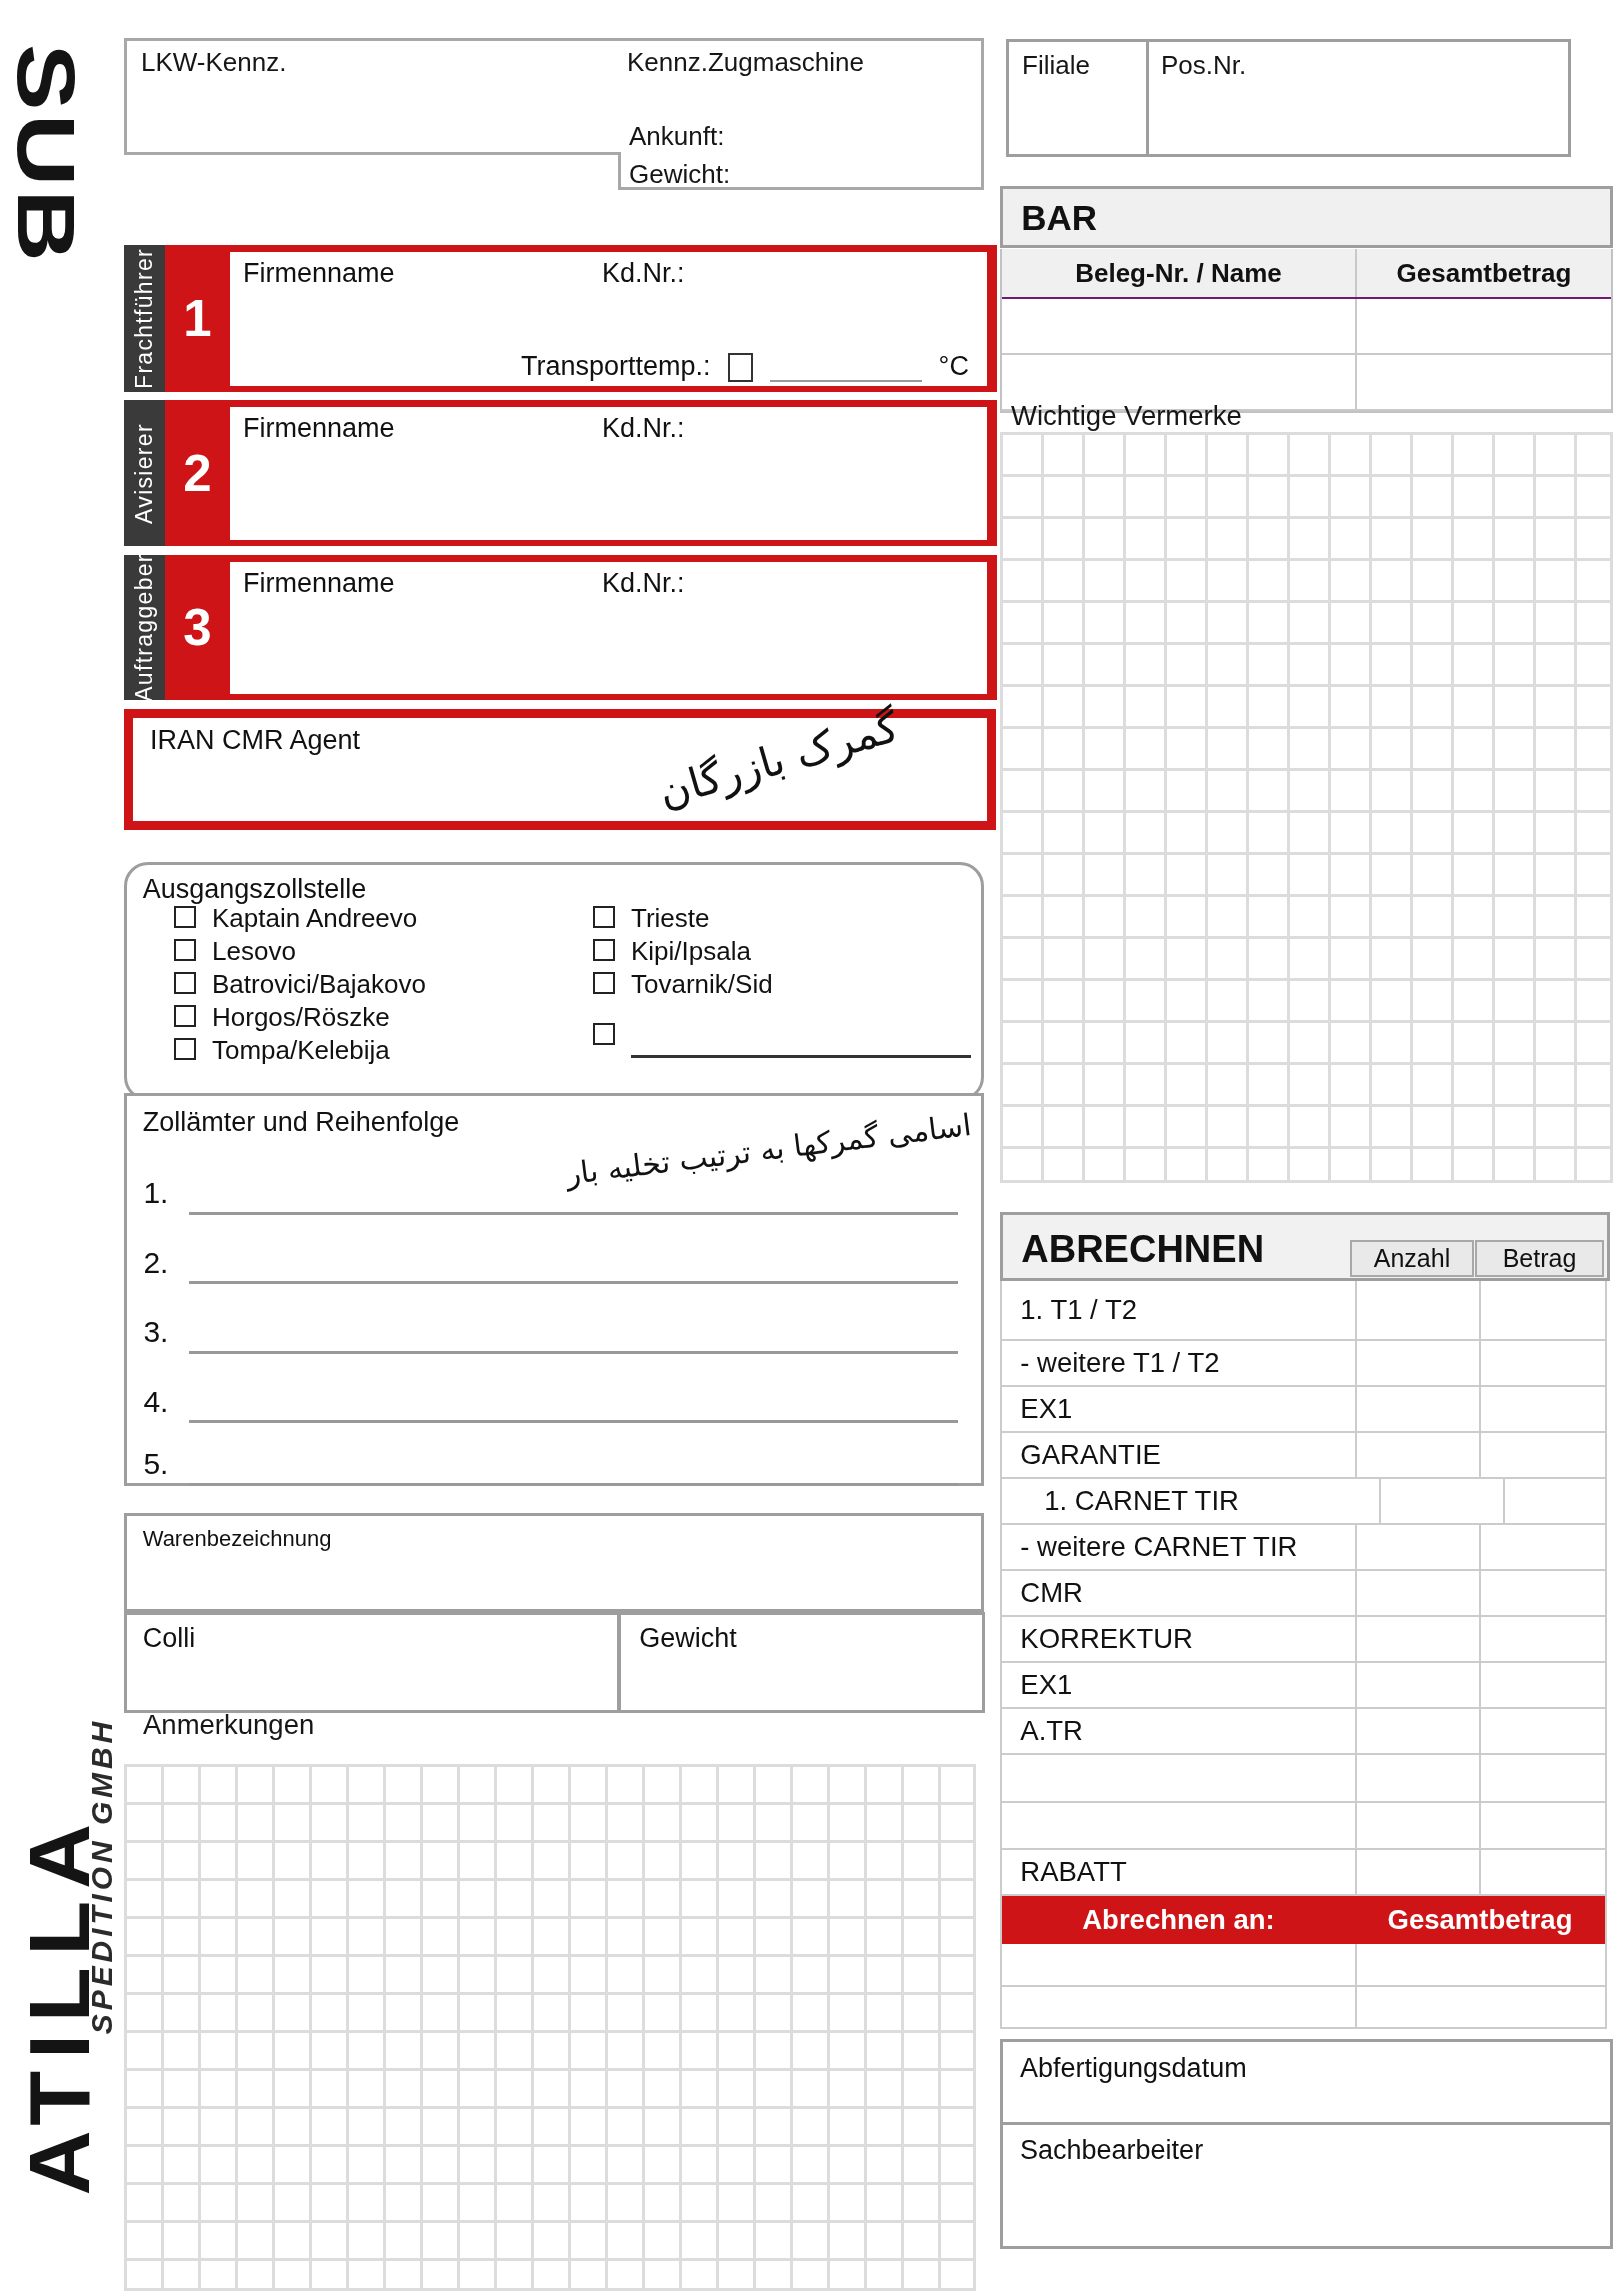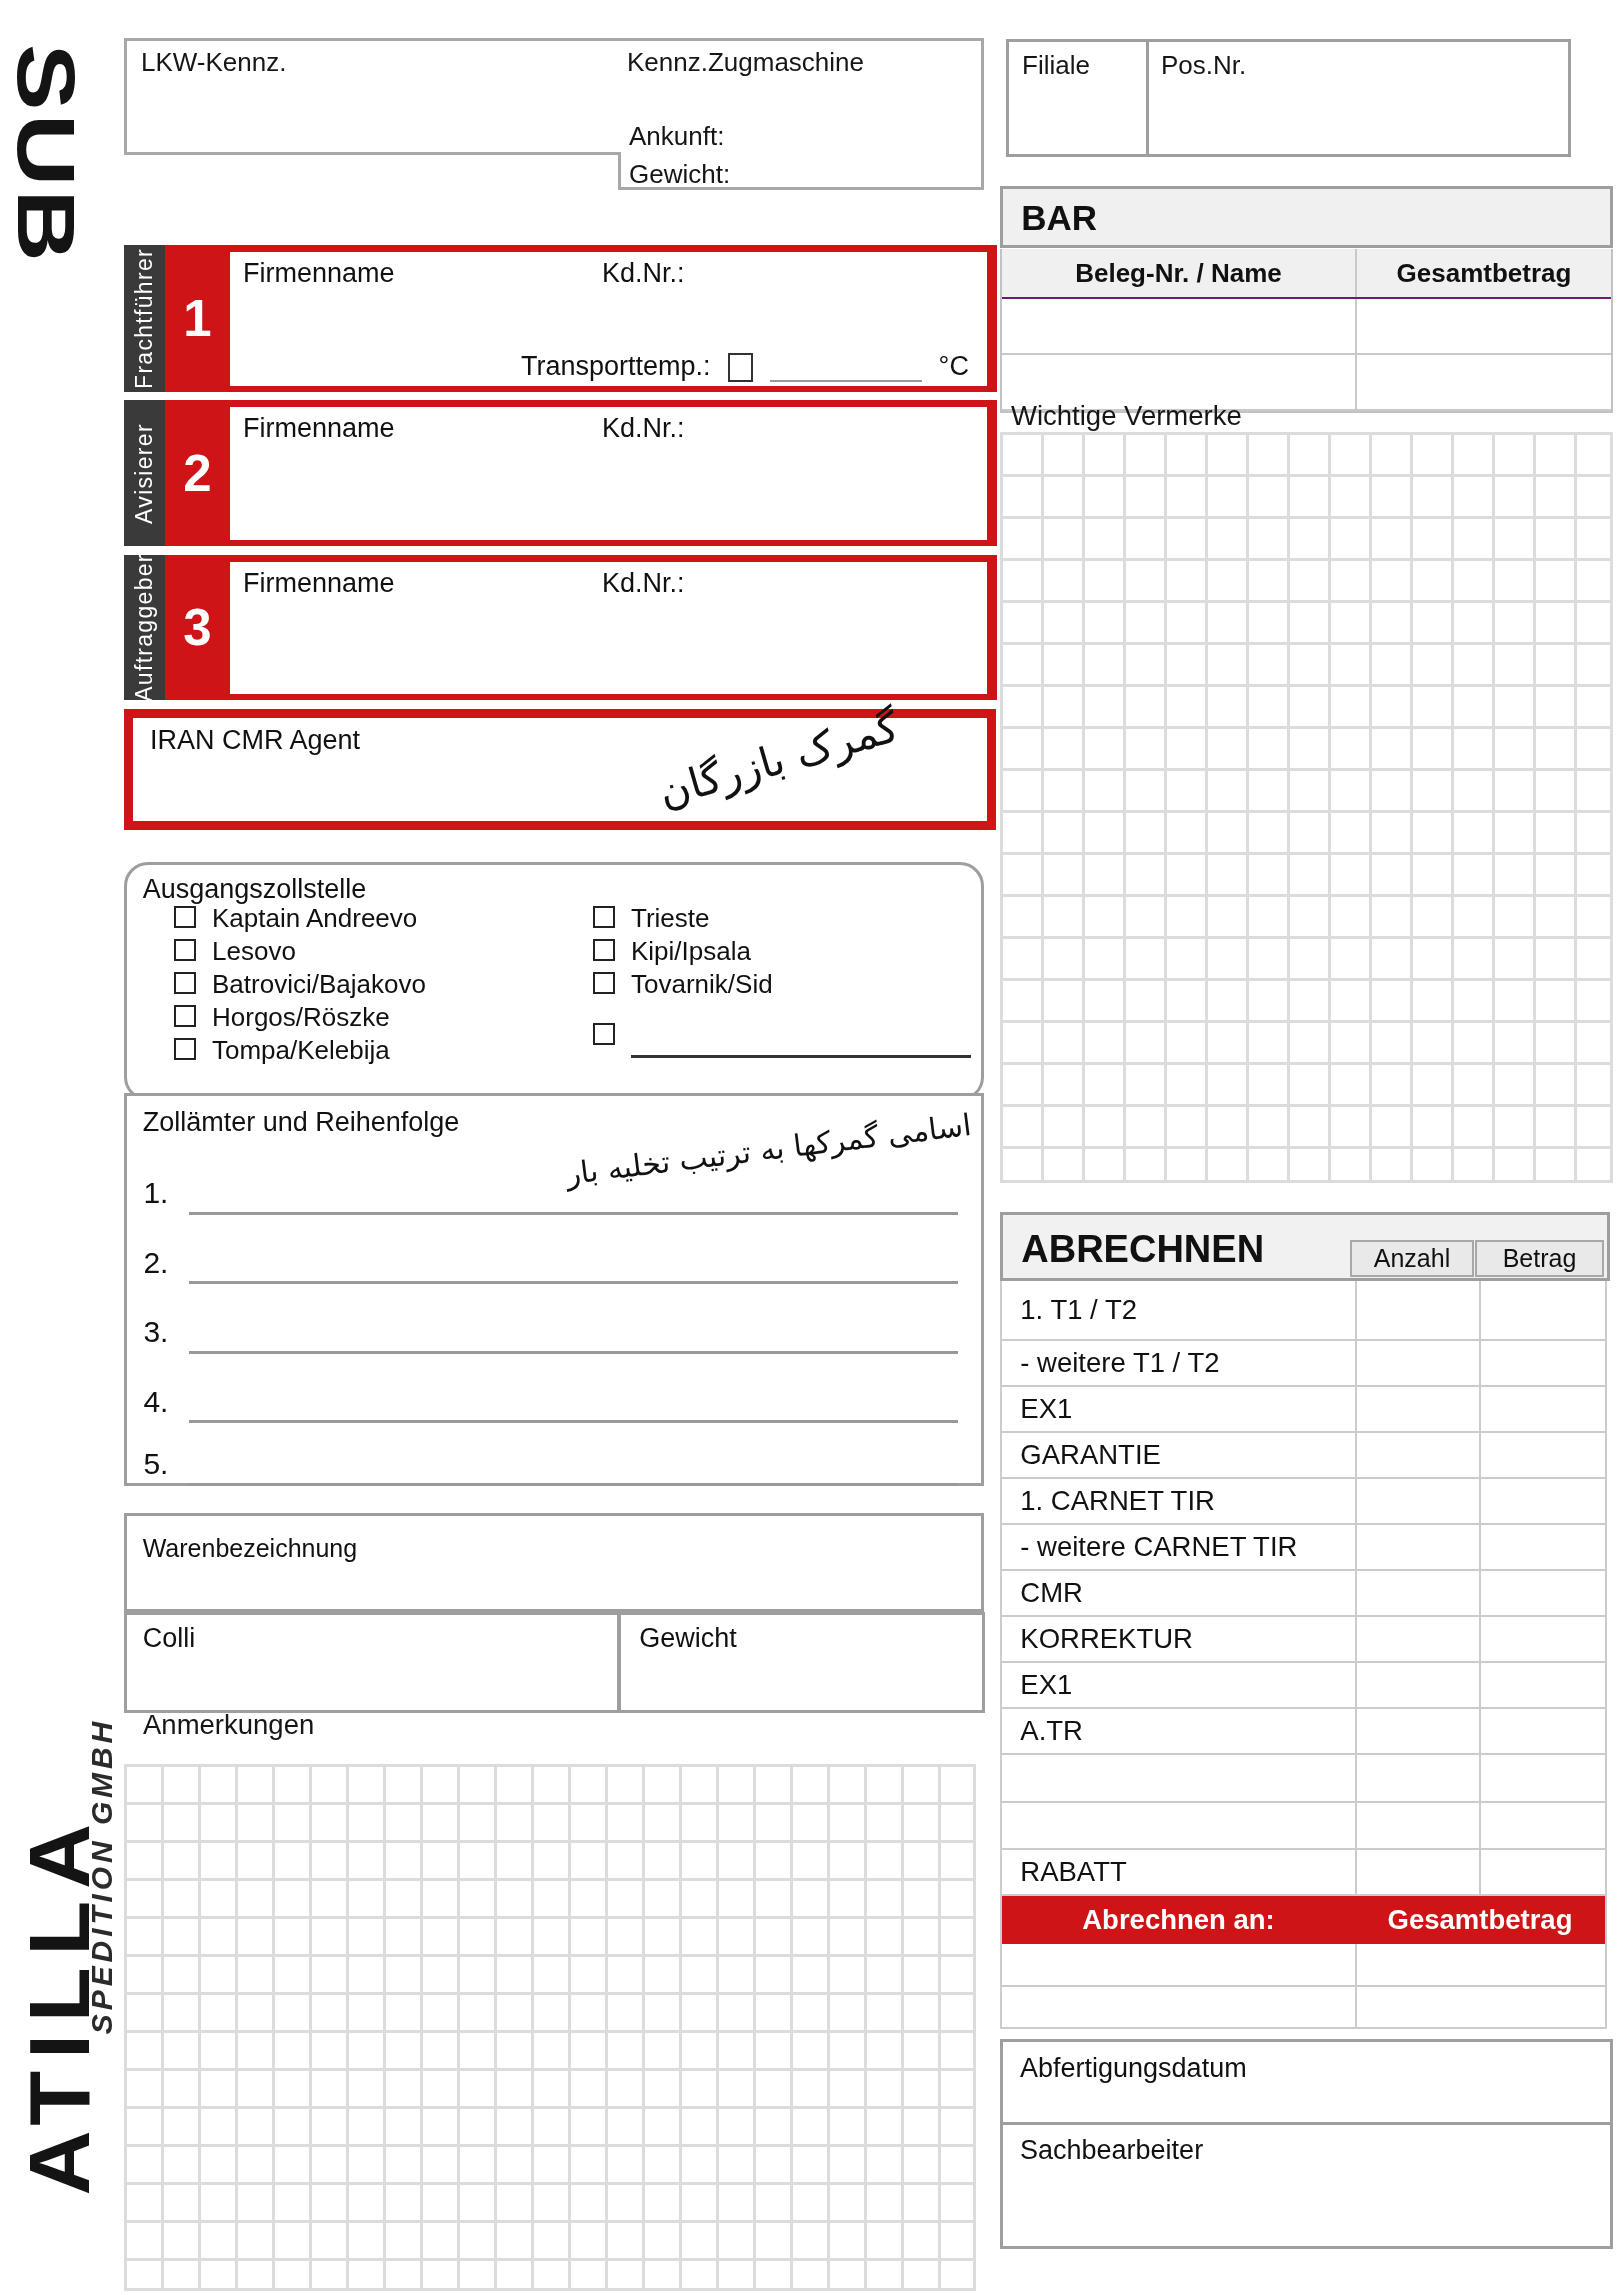--- a/index.html
+++ b/index.html
@@ -177,21 +177,21 @@
         <span style="position: absolute; left: 16.4px; top: 219px; font-size: 30px;">3.</span>
         <div class="uline" style="left: 62px; top: 255px; width: 769px;"></div>
         <span style="position: absolute; left: 16.4px; top: 289px; font-size: 30px;">4.</span>
         <div class="uline" style="left: 62px; top: 324px; width: 769px;"></div>
         <span style="position: absolute; left: 16.4px; top: 351px; font-size: 30px;">5.</span>
         <div class="uline" style="left: 62px; top: 387px; width: 769px;"></div>
       </div>
   </div>
 
   <div class="gbox" style="left:124px;top:1513px;width:860px;height:99px;border-width:3.3px;">
-    <span class="abs" style="left:15.7px;top:18px;font-size:25px;">Warenbezeichnung</span>
+    <span class="abs" style="left:15.7px;top:10px;font-size:22px;">Warenbezeichnung</span>
   </div>
   <div class="gbox" style="left:124px;top:1612px;width:496px;height:101px;border-width:3.3px;">
     <span class="abs" style="left:15.7px;top:7.9px;font-size:27px;">Colli</span>
   </div>
   <div class="gbox" style="left:618px;top:1612px;width:367px;height:101px;border-width:3.3px;">
     <span class="abs" style="left:18.3px;top:7.9px;font-size:27px;">Gewicht</span>
   </div>
 
   <span class="lbl" style="left:143px;top:1709px;font-size:27.5px;">Anmerkungen</span>
   <div class="grid" style="left:124px;top:1764px;width:852px;height:527px;background-size:37px 38px;"></div>
@@ -215,21 +215,21 @@
       <div class="arow" style="height: 46px;">
         <div class="c1">EX1</div>
                <div class="c2"></div>
                <div class="c3"></div>
       </div>
       <div class="arow" style="height: 46px;">
         <div class="c1">GARANTIE</div>
                <div class="c2"></div>
                <div class="c3"></div>
       </div>
-      <div class="arow" style="height: 46px;">
+      <div class="arow" style="height: 46px; padding-left: 24px;">
         <div class="c1">1. CARNET TIR</div>
                <div class="c2"></div>
                <div class="c3"></div>
       </div>
       <div class="arow" style="height: 46px;">
         <div class="c1">- weitere CARNET TIR</div>
                <div class="c2"></div>
                <div class="c3"></div>
       </div>
       <div class="arow" style="height: 46px;">

